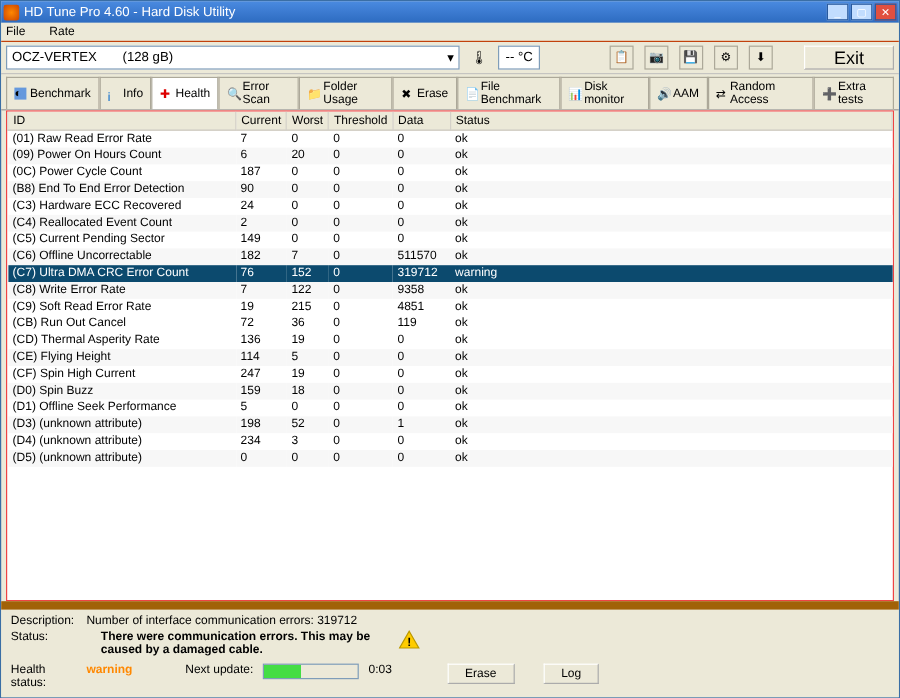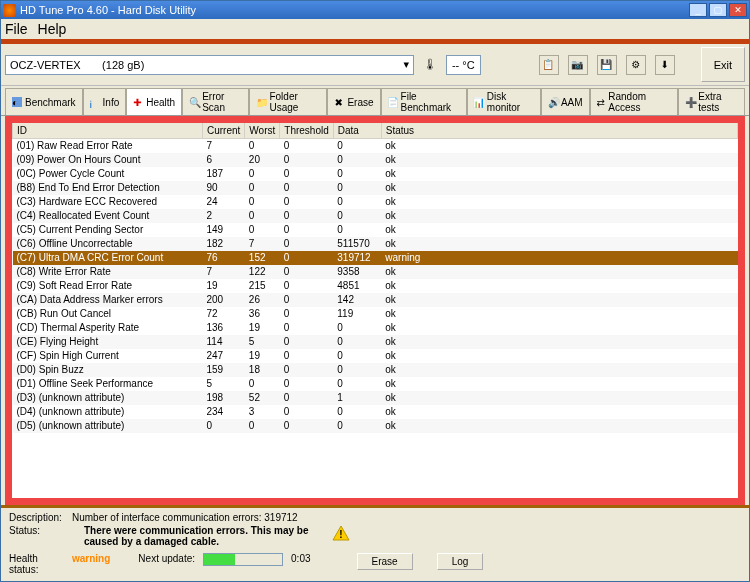--- a/index.html
+++ b/index.html
@@ -4,64 +4,64 @@
 <style>
 * { box-sizing: border-box; margin: 0; padding: 0; }
 body { font-family: Tahoma, Arial, sans-serif; font-size: 11px; background: #fff; }
 .window { width: 750px; height: 582px; border: 1px solid #3a6ea5; display: flex; flex-direction: column; background: #ece9d8; }
 .titlebar { height: 18px; background: linear-gradient(#4a8ae0,#2d6bc0); display: flex; align-items: center; color: #fff; font-size: 11px; padding: 0 2px; }
 .titlebar .ticon { width: 13px; height: 13px; background: radial-gradient(circle,#f80,#c40); border-radius: 2px; margin-right: 4px; }
 .titlebar .ttxt { flex: 1; }
 .winbtns { display: flex; gap: 2px; }
 .winbtn { width: 18px; height: 14px; border: 1px solid #285a9e; background: #c2ddff; font-size: 9px; line-height: 12px; text-align: center; cursor: default; }
 .winbtn.close { background: #e05040; color: #fff; }
-.menubar { background: #ece9d8; display: flex; font-size: 14px; padding: 2px 4px; gap: 10px; border-bottom: 5px solid #c2410c; }
+.menubar { background: #ece9d8; display: flex; font-size: 10px; padding: 2px 4px; gap: 20px; border-bottom: 1px solid #c2410c; }
 .menubar span { cursor: default; }
 .toolbar { background: #ece9d8; display: flex; align-items: center; padding: 3px 4px; gap: 9px; border-bottom: 1px solid #bbb; }
 .drive-select { flex: 1; height: 20px; border: 1px solid #7f9db9; background: #fff; font-size: 11px; display: flex; align-items: center; padding: 0 4px; justify-content: space-between; }
 .temp { border: 1px solid #7f9db9; background: #fff; height: 20px; padding: 0 5px; display: flex; align-items: center; }
 .tbtn { border: 1px solid #aca899; background: #ece9d8; width: 20px; height: 20px; display: flex; align-items: center; justify-content: center; font-size: 10px; cursor: default; }
-.exit { border: 1px outset #fff; background: #ece9d8; height: 35px; padding: 0 12px; font-size: 11px; cursor: default; }
+.exit { border: 1px outset #fff; background: #ece9d8; height: 20px; padding: 0 24px; font-size: 15px; cursor: default; }
 .tabbar { display: flex; background: #ece9d8; border-bottom: 1px solid #999; padding: 2px 4px 0; gap: 0; }
 .tab { border: 1px solid #aca899; border-bottom: none; background: #ece9d8; padding: 2px 6px; font-size: 10px; display: flex; align-items: center; gap: 3px; cursor: default; }
 .tab.active { background: #fff; }
 .tab .ti { width: 10px; height: 10px; }
-.content { flex: 1; background: #fff; overflow: auto; border: 7px solid #ef4444; margin: 0 4px; }
+.content { flex: 1; background: #fff; overflow: auto; border: 1px solid #ef4444; margin: 0 4px; }
 .grid { width: 100%; border-collapse: collapse; font-size: 10px; }
 .grid th { background: #ece9d8; border: 1px solid #d4d0c8; border-top: none; text-align: left; font-weight: normal; padding: 2px 4px; }
 .grid td { padding: 1px 4px; height: 14px; white-space: nowrap; }
 .grid tr.alt td { background: #f7f7f7; }
-.grid tr.sel td { background: #a16207; color: #fff; }
-.footer { background: #ece9d8; border-top: 3px solid #a16207; padding: 4px 8px; font-size: 10px; }
+.grid tr.sel td { background: #0c4a6e; color: #fff; }
+.footer { background: #ece9d8; border-top: 7px solid #a16207; padding: 4px 8px; font-size: 10px; }
 .footer .row { display: flex; gap: 8px; margin-bottom: 2px; }
 .footer .label { width: 55px; }
 .footer .desc { font-weight: normal; }
 .footer .statmsg { font-weight: bold; max-width: 240px; margin-left: 12px; }
 .footer .warn { color: #f80; font-weight: bold; }
-.footer .next { margin-left: 20px; }
+.footer .next { margin-left: 36px; }
 .warn-icon { width: 18px; height: 16px; display: inline-block; }
 .progress { border: 1px solid #7f9db9; width: 80px; height: 13px; background: linear-gradient(90deg,#4d4 0 40%,#ece9d8 40%); display: inline-block; vertical-align: middle; }
 .fbtn { border: 1px outset #fff; background: #ece9d8; padding: 2px 14px; font-size: 10px; cursor: default; }
 </style>
 </head>
 <body>
 
 <div class="window">
   <div class="titlebar">
     <span class="ticon"></span>
     <span class="ttxt">HD Tune Pro 4.60 - Hard Disk Utility</span>
     <div class="winbtns">
       <div class="winbtn">_</div>
       <div class="winbtn">▢</div>
       <div class="winbtn close">✕</div>
     </div>
   </div>
   <div class="menubar">
     <span>File</span>
-    <span>Help</span>
+    <span>Rate</span>
   </div>
   <div class="toolbar">
     <div class="drive-select">
       <span><span>OCZ-VERTEX</span>&nbsp;&nbsp;&nbsp;&nbsp;&nbsp;&nbsp;&nbsp;<span>(128 gB)</span></span>
       <span>▾</span>
     </div>
     <span>🌡</span>
     <div class="temp">-- °C</div>
     <div style="width:40px"></div>
     <div class="tbtn">📋</div>
@@ -212,28 +212,20 @@
             <td>ok</td>
           </tr>
           <tr>
             <td>(C9) Soft Read Error Rate</td>
             <td>19</td>
             <td>215</td>
             <td>0</td>
             <td>4851</td>
             <td>ok</td>
           </tr>
-          <tr class="alt">
-            <td>(CA) Data Address Marker errors</td>
-            <td>200</td>
-            <td>26</td>
-            <td>0</td>
-            <td>142</td>
-            <td>ok</td>
-          </tr>
           <tr>
             <td>(CB) Run Out Cancel</td>
             <td>72</td>
             <td>36</td>
             <td>0</td>
             <td>119</td>
             <td>ok</td>
           </tr>
           <tr>
             <td>(CD) Thermal Asperity Rate</td>

